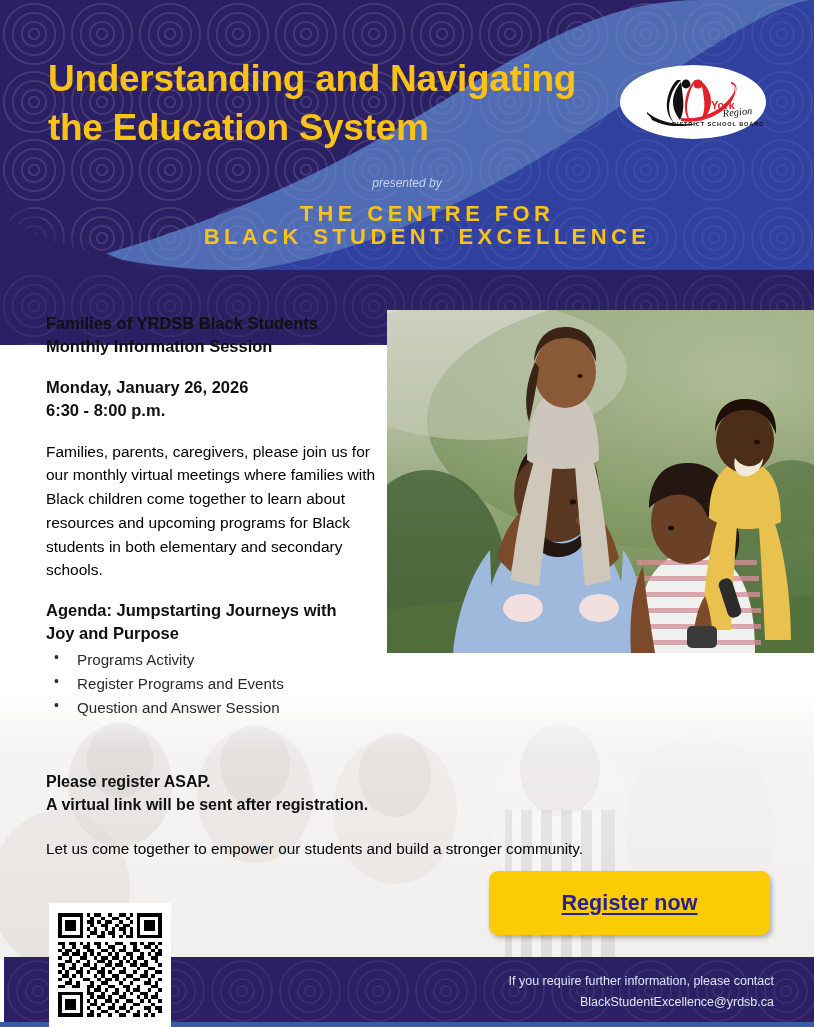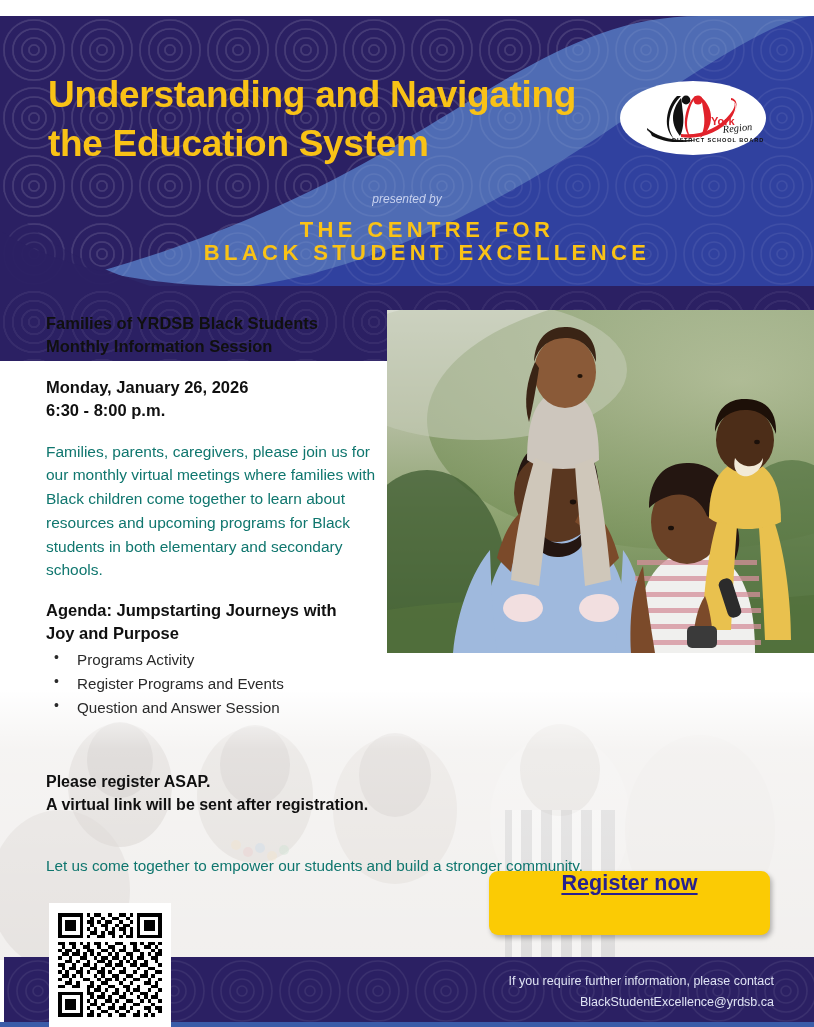--- a/index.html
+++ b/index.html
@@ -15,21 +15,21 @@
     position:relative;
     width:814px;
     height:1027px;
     background:#ffffff;
     overflow:hidden;
   }
 
   
   .header {
     position:absolute;
-    left:0; top:16px;
+    left:0; top:0;
     width:814px; height:345px;
     background:#2b2063;
     overflow:hidden;
   }
   .circle-pattern {
     position:absolute; left:0; top:0; right:0; bottom:0;
     background-image:
       radial-gradient(circle at 50% 50%, transparent 11px, rgba(255,255,255,0.055) 11.5px, rgba(255,255,255,0.055) 13px, transparent 13.5px),
       radial-gradient(circle at 50% 50%, transparent 20px, rgba(255,255,255,0.055) 20.5px, rgba(255,255,255,0.055) 22px, transparent 22.5px),
       radial-gradient(circle at 50% 50%, transparent 29px, rgba(255,255,255,0.055) 29.5px, rgba(255,255,255,0.055) 31px, transparent 31.5px),
@@ -105,22 +105,21 @@
   .head-bold {
     font-size:16.5px;
     font-weight:bold;
     line-height:1.42;
     color:#101010;
   }
   .blk { margin-bottom:17px; }
   .body-txt {
     font-size:15.5px;
     line-height:1.53;
-    color:#0f766e;
-    margin-top:17px;
+    color:#000000;
   }
   ul.agenda { list-style:none; margin:2px 0 0 0; padding:0; }
   ul.agenda li {
     position:relative;
     padding-left:31px;
     font-size:15.2px;
     line-height:1.53;
     color:#2a2a2a;
     margin-bottom:1px;
   }
@@ -159,21 +158,21 @@
     position:absolute;
     left:489px; top:871px;
     width:281px; height:64px;
     background:#fbcb04;
     border:none;
     border-radius:9px;
     box-shadow:2px 3px 5px rgba(0,0,0,0.28);
     cursor:pointer;
     z-index:9;
     display:flex;
-    align-items:flex-start;
+    align-items:center;
     justify-content:center;
   }
   .register-btn span {
     color:#27218f;
     font-size:21.5px;
     font-weight:bold;
     text-decoration:underline;
     text-underline-offset:3px;
     letter-spacing:0.1px;
   }

